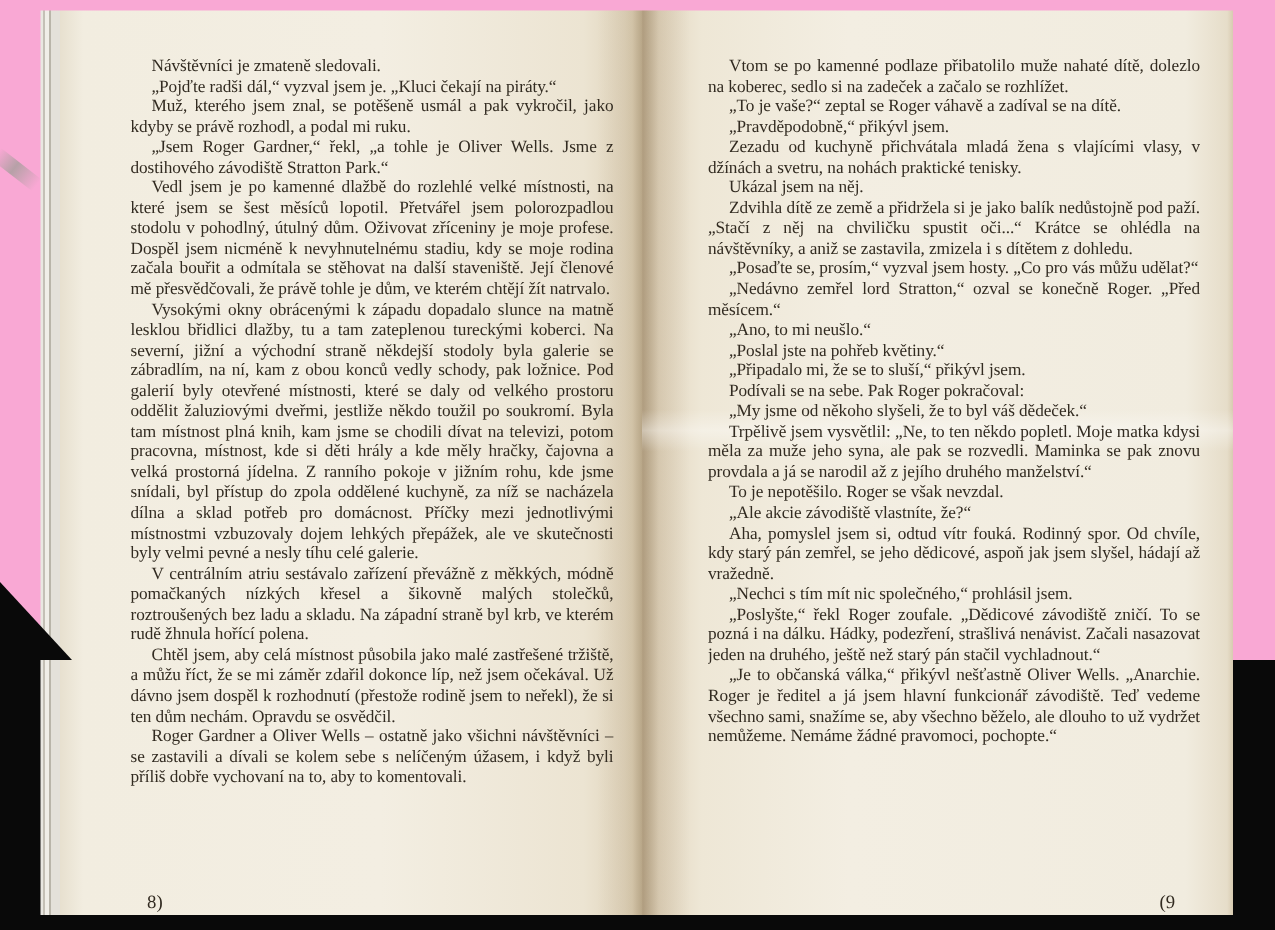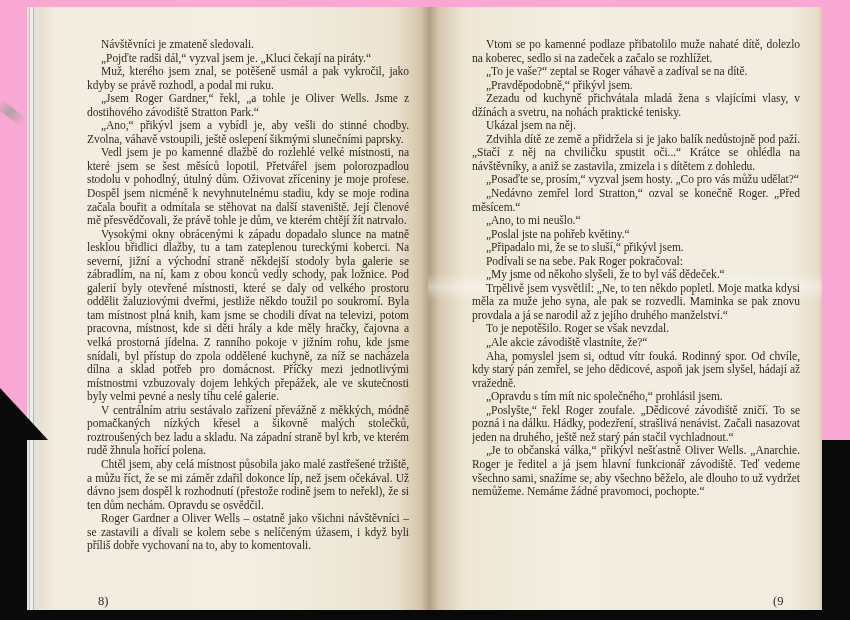--- a/index.html
+++ b/index.html
@@ -116,21 +116,20 @@
     </div>
 
     <div class="gutter-shadow"></div>
     <div class="glare-band"></div>
 
     <div class="text-col text-col-left">
         <p class="para">Návštěvníci je zmateně sledovali.</p>
         <p class="para">„Pojďte radši dál,“ vyzval jsem je. „Kluci čekají na piráty.“</p>
         <p class="para">Muž, kterého jsem znal, se potěšeně usmál a pak vykročil, jako kdyby se právě rozhodl, a podal mi ruku.</p>
         <p class="para">„Jsem Roger Gardner,“ řekl, „a tohle je Oliver Wells. Jsme z dostihového závodiště Stratton Park.“</p>
-        <p class="para">„Ano,“ přikývl jsem a vybídl je, aby vešli do stinné chodby. Zvolna, váhavě vstoupili, ještě oslepení šikmými slunečními paprsky.</p>
         <p class="para">Vedl jsem je po kamenné dlažbě do rozlehlé velké místnosti, na které jsem se šest měsíců lopotil. Přetvářel jsem polorozpadlou stodolu v pohodlný, útulný dům. Oživovat zříceniny je moje profese. Dospěl jsem nicméně k nevyhnutelnému stadiu, kdy se moje rodina začala bouřit a odmítala se stěhovat na další staveniště. Její členové mě přesvědčovali, že právě tohle je dům, ve kterém chtějí žít natrvalo.</p>
         <p class="para">Vysokými okny obrácenými k západu dopadalo slunce na matně lesklou břidlici dlažby, tu a tam zateplenou tureckými koberci. Na severní, jižní a východní straně někdejší stodoly byla galerie se zábradlím, na ní, kam z obou konců vedly schody, pak ložnice. Pod galerií byly otevřené místnosti, které se daly od velkého prostoru oddělit žaluziovými dveřmi, jestliže někdo toužil po soukromí. Byla tam místnost plná knih, kam jsme se chodili dívat na televizi, potom pracovna, místnost, kde si děti hrály a kde měly hračky, čajovna a velká prostorná jídelna. Z ranního pokoje v jižním rohu, kde jsme snídali, byl přístup do zpola oddělené kuchyně, za níž se nacházela dílna a sklad potřeb pro domácnost. Příčky mezi jednotlivými místnostmi vzbuzovaly dojem lehkých přepážek, ale ve skutečnosti byly velmi pevné a nesly tíhu celé galerie.</p>
         <p class="para">V centrálním atriu sestávalo zařízení převážně z měkkých, módně pomačkaných nízkých křesel a šikovně malých stolečků, roztroušených bez ladu a skladu. Na západní straně byl krb, ve kterém rudě žhnula hořící polena.</p>
         <p class="para">Chtěl jsem, aby celá místnost působila jako malé zastřešené tržiště, a můžu říct, že se mi záměr zdařil dokonce líp, než jsem očekával. Už dávno jsem dospěl k rozhodnutí (přestože rodině jsem to neřekl), že si ten dům nechám. Opravdu se osvědčil.</p>
         <p class="para">Roger Gardner a Oliver Wells – ostatně jako všichni návštěvníci – se zastavili a dívali se kolem sebe s nelíčeným úžasem, i když byli příliš dobře vychovaní na to, aby to komentovali.</p>
       </div>
 
     <div class="text-col text-col-right">
         <p class="para">Vtom se po kamenné podlaze přibatolilo muže nahaté dítě, dolezlo na koberec, sedlo si na zadeček a začalo se rozhlížet.</p>
         <p class="para">„To je vaše?“ zeptal se Roger váhavě a zadíval se na dítě.</p>
@@ -142,21 +141,21 @@
         <p class="para">„Nedávno zemřel lord Stratton,“ ozval se konečně Roger. „Před měsícem.“</p>
         <p class="para">„Ano, to mi neušlo.“</p>
         <p class="para">„Poslal jste na pohřeb květiny.“</p>
         <p class="para">„Připadalo mi, že se to sluší,“ přikývl jsem.</p>
         <p class="para">Podívali se na sebe. Pak Roger pokračoval:</p>
         <p class="para">„My jsme od někoho slyšeli, že to byl váš dědeček.“</p>
         <p class="para">Trpělivě jsem vysvětlil: „Ne, to ten někdo popletl. Moje matka kdysi měla za muže jeho syna, ale pak se rozvedli. Maminka se pak znovu provdala a já se narodil až z jejího druhého manželství.“</p>
         <p class="para">To je nepotěšilo. Roger se však nevzdal.</p>
         <p class="para">„Ale akcie závodiště vlastníte, že?“</p>
         <p class="para">Aha, pomyslel jsem si, odtud vítr fouká. Rodinný spor. Od chvíle, kdy starý pán zemřel, se jeho dědicové, aspoň jak jsem slyšel, hádají až vražedně.</p>
-        <p class="para">„Opravdu s tím mít nic společného,“ prohlásil jsem.</p>
+        <p class="para">„Nechci s tím mít nic společného,“ prohlásil jsem.</p>
         <p class="para">„Poslyšte,“ řekl Roger zoufale. „Dědicové závodiště zničí. To se pozná i na dálku. Hádky, podezření, strašlivá nenávist. Začali nasazovat jeden na druhého, ještě než starý pán stačil vychladnout.“</p>
         <p class="para">„Je to občanská válka,“ přikývl nešťastně Oliver Wells. „Anarchie. Roger je ředitel a já jsem hlavní funkcionář závodiště. Teď vedeme všechno sami, snažíme se, aby všechno běželo, ale dlouho to už vydržet nemůžeme. Nemáme žádné pravomoci, pochopte.“</p>
       </div>
 
     <div class="pagenum pagenum-left">8)</div>
 
     <div class="pagenum pagenum-right">(9</div>
 
   </div>
 

